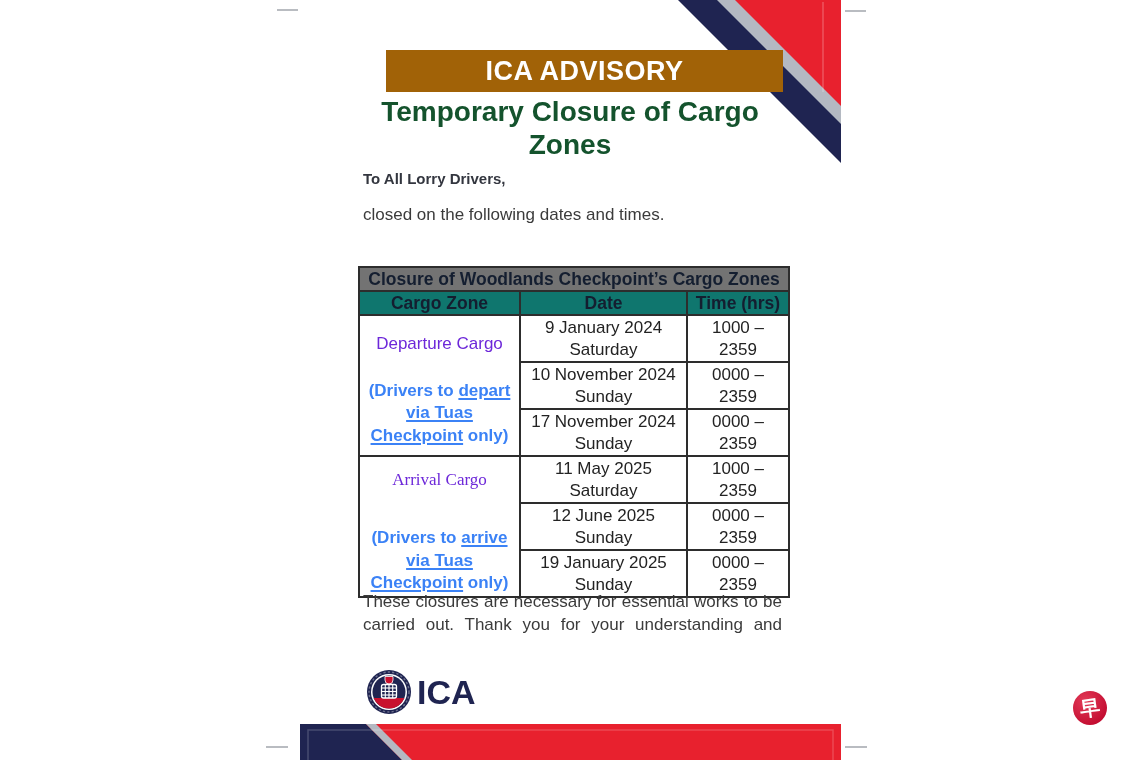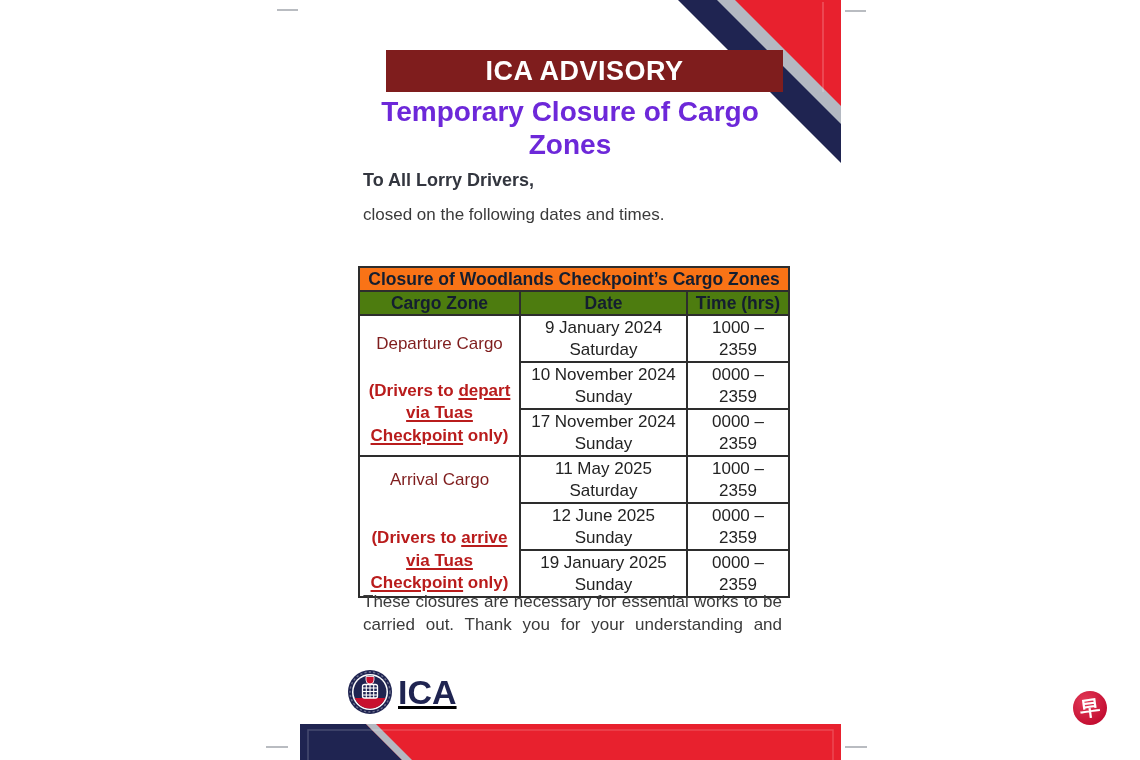--- a/index.html
+++ b/index.html
@@ -7,58 +7,58 @@
     width:1140px;height:760px;position:relative;overflow:hidden;
     background:#ffffff;
     font-family:"Liberation Sans","DejaVu Sans",sans-serif;
   }
   .abs{position:absolute;}
   
   .crop-mark{position:absolute;background:#b9bcc1;height:2px;}
   
   .adv-banner{
     position:absolute;left:386px;top:50px;width:397px;height:42px;
-    background:#7f1d1d;display:flex;align-items:center;justify-content:center;
+    background:#a16207;display:flex;align-items:center;justify-content:center;
   }
   .adv-banner span{
     color:#ffffff;font-weight:bold;font-size:27px;letter-spacing:.5px;
   }
   
   .doc-title{
     position:absolute;left:340px;top:95px;width:460px;text-align:center;
-    color:#6d28d9;font-weight:bold;font-size:28px;line-height:33px;
+    color:#14532d;font-weight:bold;font-size:28px;line-height:33px;
   }
   
   .salutation{
     position:absolute;left:363px;top:170px;width:420px;
-    color:#33363f;font-weight:bold;font-size:18px;
+    color:#33363f;font-weight:bold;font-size:15px;
   }
   
   .para{position:absolute;left:363px;width:419px;color:#3b3b3b;font-size:17px;line-height:23px;}
   .para .jline{text-align:justify;text-align-last:justify;}
   .para .jline-last{text-align:left;}
   
   table.closure{
     position:absolute;left:358px;top:266px;width:430px;
     border-collapse:collapse;table-layout:fixed;
     font-size:17px;color:#232323;
   }
   table.closure td,table.closure th{
     border:2px solid #2d2d2d;text-align:center;vertical-align:middle;
     padding:0;line-height:22px;
   }
-  td.caption-cell{background:#f97316;font-weight:bold;font-size:17.5px;color:#141e30;height:21px;}
-  th.col-head{background:#4d7c0f;font-weight:bold;font-size:17.5px;color:#141e30;height:20px;}
+  td.caption-cell{background:#737373;font-weight:bold;font-size:17.5px;color:#141e30;height:21px;}
+  th.col-head{background:#0f766e;font-weight:bold;font-size:17.5px;color:#141e30;height:20px;}
   td.data-cell{height:45px;}
   td.zone-cell{vertical-align:top;}
-  .zone-name{margin-top:9px;font-size:17px;color:#7f1d1d;}
-  .zone-note{margin-top:25px;font-weight:bold;color:#b91c1c;line-height:22.5px;text-align:center;}
+  .zone-name{margin-top:9px;font-size:17px;color:#6d28d9;}
+  .zone-note{margin-top:25px;font-weight:bold;color:#3b82f6;line-height:22.5px;text-align:center;}
   .zone-note .u{text-decoration:underline;text-underline-offset:2px;text-decoration-thickness:1.5px;}
   
-  .ica-logo{position:absolute;left:347px;top:669px;display:flex;align-items:center;text-decoration:underline;}
+  .ica-logo{position:absolute;left:366px;top:669px;display:flex;align-items:center;}
   .ica-logo .ica-word{
     color:#1f2451;font-weight:bold;font-size:34px;letter-spacing:0;margin-left:5px;line-height:46px;
   }
   
   .zb-logo{
     position:absolute;left:1073px;top:691px;width:34px;height:34px;border-radius:50%;
     background:radial-gradient(circle at 35% 30%, #e23a57 0%, #c30d31 75%);
     display:flex;align-items:center;justify-content:center;
   }
   .zb-logo span{
@@ -145,21 +145,21 @@
       <span>Sunday</span>
     </td>
     <td class="data-cell">
       <span>0000 –</span><br>
       <span>2359</span>
     </td>
   </tr>
 
   <tr>
     <td class="zone-cell" rowspan="3">
-      <div class="zone-name" style="margin-top:11px;">Arrival Cargo</div>
+      <div class="zone-name" style="margin-top:11px;font-family:Liberation Serif, serif;">Arrival Cargo</div>
       <div class="zone-note" style="margin-top:36px;">
         <span>(Drivers to </span><span class="u">arrive</span><br>
         <span class="u">via Tuas</span><br>
         <span class="u">Checkpoint</span><span> only)</span>
       </div>
     </td>
     <td class="data-cell">
       <span>11 May 2025</span><br>
       <span>Saturday</span>
     </td>

